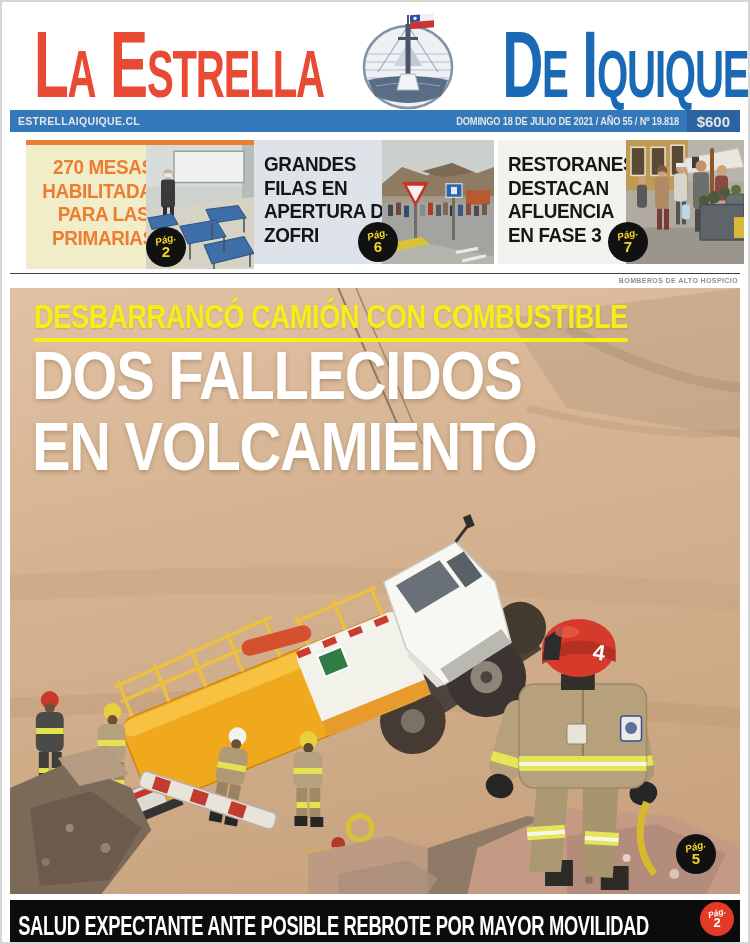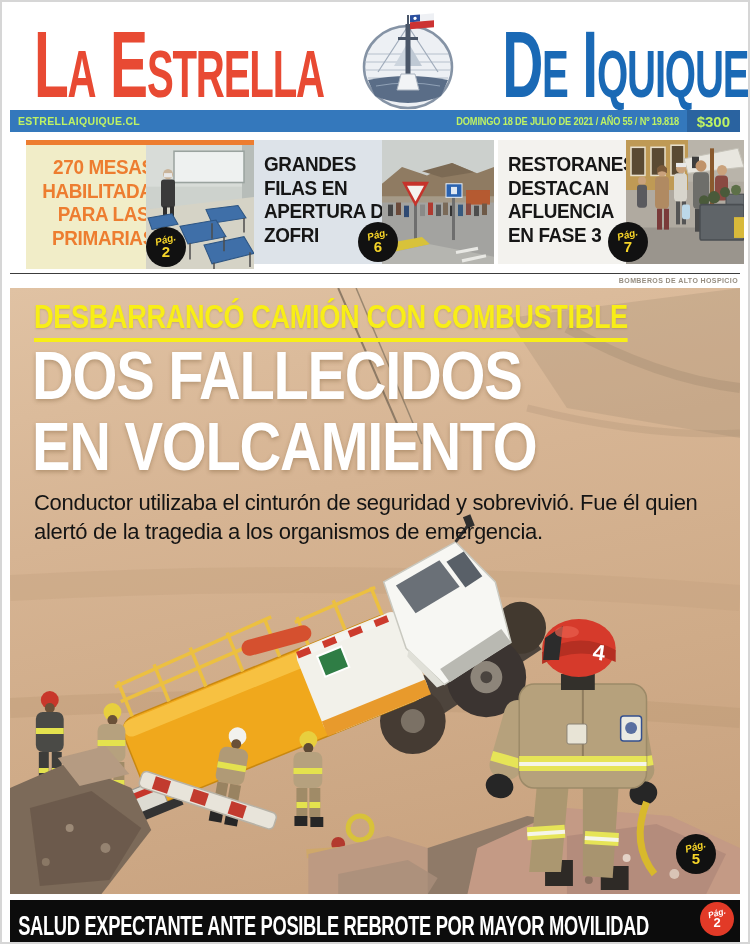--- a/index.html
+++ b/index.html
@@ -13,21 +13,21 @@
   .mast-title{
     position:absolute;bottom:0;font-weight:700;font-variant:small-caps;
     font-size:95px;line-height:0.92;letter-spacing:-2px;white-space:nowrap;
   }
   .mast-left{left:20px;color:var(--masthead-red,#e84a33);transform:scaleX(.60);transform-origin:left bottom;}
   .mast-right{right:12px;color:var(--masthead-blue,#1a69b5);transform:scaleX(.60);transform-origin:right bottom;}
   .mast-logo{position:absolute;left:342px;top:6px;width:104px;height:100px;}
   
   .infobar{
     position:absolute;left:8px;right:8px;top:108px;height:22px;
-    background:var(--infobar-blue,#3478bc);display:flex;align-items:center;color:#bef264;
+    background:var(--infobar-blue,#3478bc);display:flex;align-items:center;color:#e5e5e5;
   }
   .infobar .site{font-size:10.5px;font-weight:700;letter-spacing:.3px;padding-left:8px;}
   .infobar .spacer{flex:1;}
   .infobar .dateline{font-size:10.5px;font-weight:700;letter-spacing:-.2px;transform:scaleX(.88);transform-origin:right center;white-space:nowrap;}
   .infobar .price{
     height:100%;display:flex;align-items:center;padding:0 10px;margin-left:8px;
     background:var(--price-block-blue,#2a63a0);font-size:15px;font-weight:700;
   }
   
   .teaser{position:absolute;top:138px;height:124px;overflow:hidden;}
@@ -133,21 +133,21 @@
       </g>
     </svg>
 
     <div class="mast-title mast-right">De Iquique</div>
   </div>
 
   <div class="infobar">
     <span class="site">ESTRELLAIQUIQUE.CL</span>
     <span class="spacer"></span>
     <span class="dateline">DOMINGO 18 DE JULIO DE 2021 / AÑO 55 / Nº 19.818</span>
-    <span class="price">$300</span>
+    <span class="price">$600</span>
   </div>
 
   <div class="teaser t1">
     <div class="teaser-head">270 MESAS HABILITADAS PARA LAS PRIMARIAS</div>
     <svg class="teaser-photo" viewBox="0 0 108 119" preserveAspectRatio="none">
       <rect width="108" height="119" fill="#cdd2cd"></rect>
       <rect width="108" height="40" fill="#d8dcd8"></rect>
       <rect x="96" width="12" height="119" fill="#b7bdb9"></rect>
       <rect x="28" y="6" width="70" height="30" fill="#eef1f0" stroke="#9aa39f" stroke-width="1.5"></rect>
       <polygon points="0,62 108,50 108,119 0,119" fill="#d5d3c6"></polygon>
@@ -458,21 +458,20 @@
           <text x="592" y="372" font-family="Liberation Sans, sans-serif" font-size="22" font-weight="700" fill="#ffffff" transform="rotate(8 592 366)" text-anchor="middle">4</text>
         </g>
       </g>
     </svg>
 
     <div class="kicker">DESBARRANCÓ CAMIÓN CON COMBUSTIBLE</div>
     <div class="headline">
       <div>DOS FALLECIDOS</div>
       <div>EN VOLCAMIENTO</div>
     </div>
-    <div class="subhead">Conductor utilizaba el cinturón de seguridad y sobrevivió. Fue él quien alertó de la tragedia a los organismos de emergencia.</div>
 
     <div class="badge photo-badge">
       <span class="lbl">Pág.</span>
       <span class="num">5</span>
     </div>
   </div>
 
   <div class="bottombar">
     <span class="bb-text">SALUD EXPECTANTE ANTE POSIBLE REBROTE POR MAYOR MOVILIDAD</span>
     <div class="badge red">

